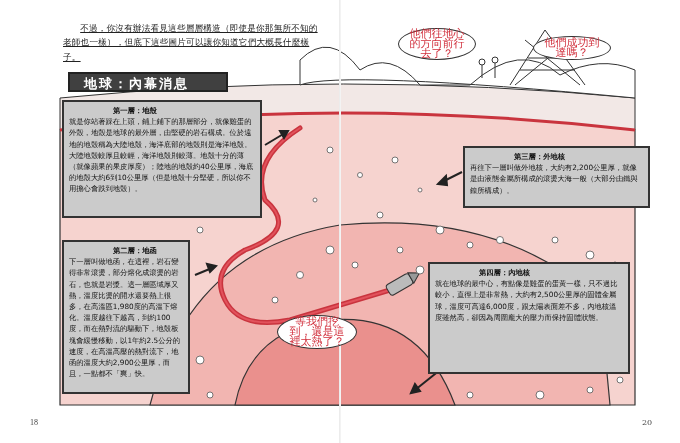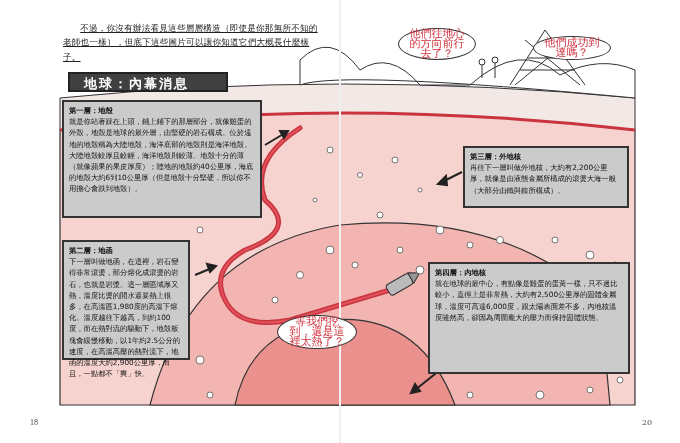--- a/index.html
+++ b/index.html
@@ -25,21 +25,21 @@
     background:#404040; border:2px solid #222; color:#fff;
     font-weight:bold; font-size:13px; line-height:20px; padding-left:14px;
     box-sizing:border-box; letter-spacing:2px;
   }
 
   .info-box {
     position:absolute; background:#cbcbcb; border:2px solid #333;
     box-sizing:border-box; padding:3px 5px;
     font-size:7.3px; line-height:11.2px; color:#111;
   }
-  .info-box .head { font-weight:bold; }
+  .info-box .head { font-weight:bold;margin-left:44px; }
 
   .bubble {
     position:absolute; background:#fff; border:1.5px solid #333; border-radius:50%;
     font-size:11px; line-height:10px; color:#d12e3b; text-align:center;
     display:flex; align-items:center; justify-content:center; box-sizing:border-box; padding:4px 8px;
   }
 
   .page-num { position:absolute; top:418px; font-family:"DejaVu Serif", serif; font-size:8px; color:#444; }
 </style>
 </head>
@@ -135,26 +135,26 @@
 
   <div class="bubble" style="left:398px; top:28px; width:78px; height:32px;">他們往地心的方向前行去了？</div>
   <div class="bubble" style="left:533px; top:36px; width:78px; height:24px;">他們成功到達嗎？</div>
   <div class="bubble" style="left:277px; top:315px; width:80px; height:34px;">等我們挖到，還是這裡太熱了？</div>
 
   <div class="info-box" style="left:62px; top:100px; width:200px; height:118px;">
     <span class="head">第一層：地殼</span><br>
     <span>就是你站著踩在上頭，鋪上鋪下的那層部分，就像雞蛋的外殼，地殼是地球的最外層，由堅硬的岩石構成。位於遠地的地殼稱為大陸地殼，海洋底部的地殼則是海洋地殼。大陸地殼較厚且較輕，海洋地殼則較薄。地殼十分的薄（就像蘋果的果皮厚度）；陸地的地殼約40公里厚，海底的地殼大約6到10公里厚（但是地殼十分堅硬，所以你不用擔心會跌到地殼）。</span>
   </div>
 
-  <div class="info-box" style="left:62px; top:240px; width:128px; height:120px;">
+  <div class="info-box" style="left:62px; top:240px; width:128px; height:154px;">
     <span class="head">第二層：地函</span><br>
     <span>下一層叫做地函，在這裡，岩石變得非常滾燙，部分熔化成滾燙的岩石，也就是岩漿。這一層區域厚又熱，溫度比燙的開水還要熱上很多，在高溫區1,980度的高溫下熔化。溫度越往下越高，到約100度，而在熱對流的驅動下，地殼板塊會緩慢移動，以1年約2.5公分的速度，在高溫高壓的熱對流下，地函的溫度大約2,900公里厚，而且，一點都不「爽」快。</span>
   </div>
 
-  <div class="info-box" style="left:463px; top:146px; width:166px; height:62px;">
+  <div class="info-box" style="left:463px; top:146px; width:187px; height:62px;">
     <span class="head">第三層：外地核</span><br>
     <span>再往下一層叫做外地核，大約有2,200公里厚，就像是由液態金屬所構成的滾燙大海一般（大部分由鐵與鎳所構成）。</span>
   </div>
 
   <div class="info-box" style="left:428px; top:262px; width:202px; height:112px;">
     <span class="head">第四層：內地核</span><br>
     <span>就在地球的最中心，有點像是雞蛋的蛋黃一樣，只不過比較小，直徑上是非常熱，大約有2,500公里厚的固體金屬球，溫度可高達6,000度，跟太陽表面差不多，內地核溫度雖然高，卻因為周圍龐大的壓力而保持固體狀態。</span>
   </div>
 
   <div class="page-num" style="left:30px;font-family:Liberation Serif, serif;">18</div>

